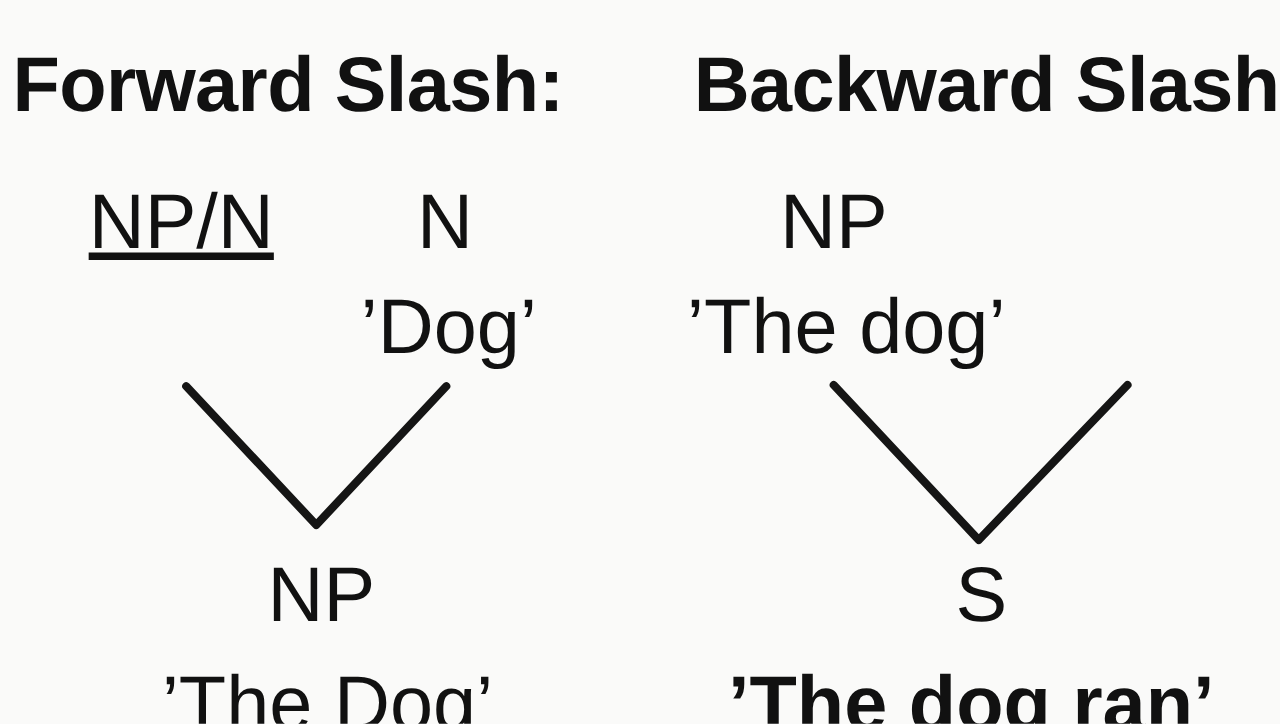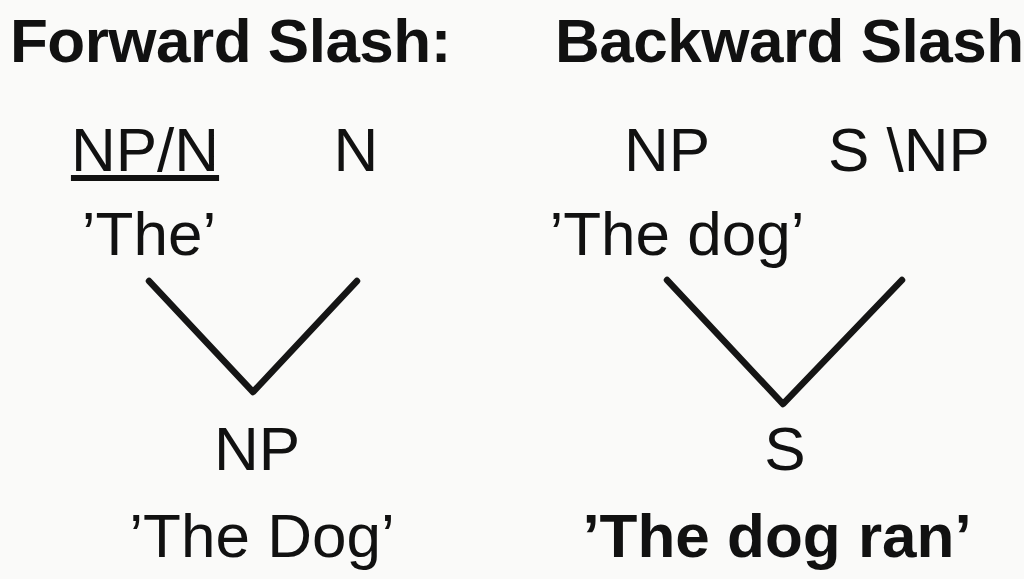--- a/index.html
+++ b/index.html
@@ -12,20 +12,21 @@
     width: 1024px; height: 579px;
     background: var(--background);
     font-family: "Liberation Sans", "DejaVu Sans", sans-serif;
     color: var(--text);
     overflow: hidden;
   }
   .canvas {
     position: relative;
     width: 1024px; height: 509px;
     background: var(--background);
+    margin-top: 28px;
   }
   .lines {
     position: absolute;
     left: 0; top: 0;
     width: 1024px; height: 579px;
     display: block;
   }
   .txt {
     position: absolute;
     line-height: 1;
@@ -67,28 +68,27 @@
   <svg class="lines" viewBox="0 0 1024 579" xmlns="http://www.w3.org/2000/svg" aria-hidden="true">
     <path d="M149 281 L253 392 L357 281" fill="none" stroke="var(--line)" stroke-width="6.5" stroke-linecap="round" stroke-linejoin="round"></path>
     <path d="M667 280 L783 404 L902 280" fill="none" stroke="var(--line)" stroke-width="6.5" stroke-linecap="round" stroke-linejoin="round"></path>
   </svg>
 
   <div class="title lt-title">Forward Slash:</div>
 
   <div class="txt lt-cat1">NP/N</div>
   <div class="txt lt-cat2">N</div>
 
-  <div class="txt lt-word1">’The’</div>
+  <div class="txt lt-word2">’Dog’</div>
 
   <div class="txt lt-result">NP</div>
   <div class="txt lt-sent">’The Dog’</div>
 
   <div class="title rt-title">Backward Slash:</div>
 
   <div class="txt rt-cat1">NP</div>
-  <div class="txt rt-cat2">S \NP</div>
 
   <div class="txt rt-word1">’The dog’</div>
 
   <div class="txt rt-result">S</div>
   <div class="txt rt-sent">’The dog ran’</div>
 
 </div>
 
 </body></html>

